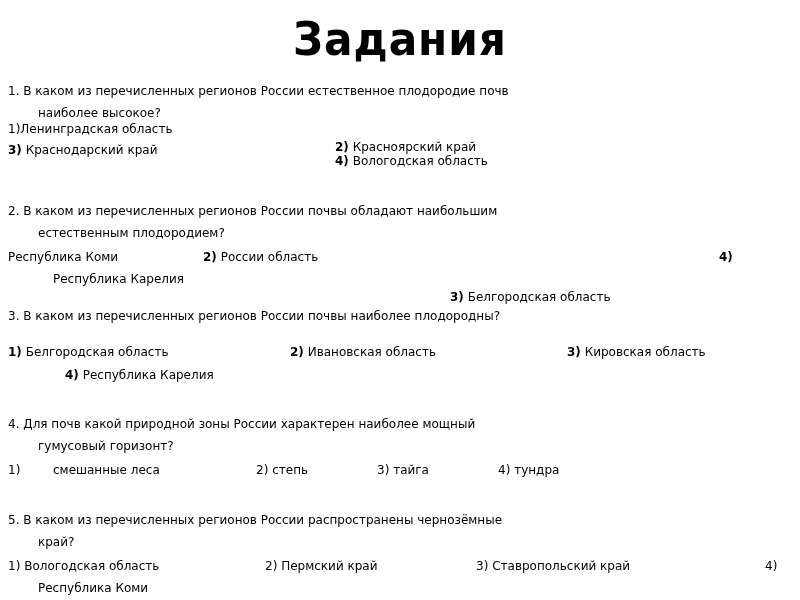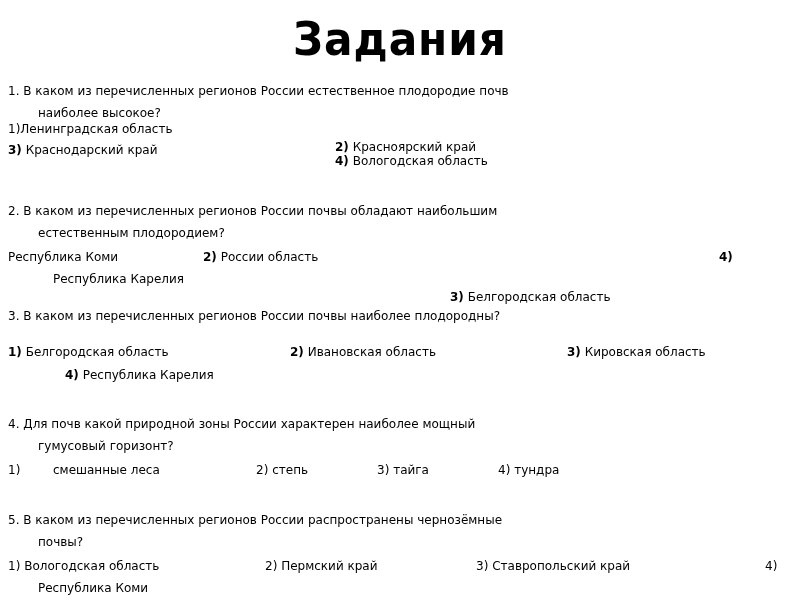--- a/index.html
+++ b/index.html
@@ -138,21 +138,21 @@
       <span>4)</span>
       <span>тундра</span>
     </div>
   </div>
 
   <div>
     <div class="line" style="left:8px; top:510px;">
       <span>5.</span>
       <span>В каком из перечисленных регионов России распространены чернозёмные</span>
     </div>
-    <div class="line" style="left:38px; top:532px;">почвы?</div>
+    <div class="line" style="left:38px; top:532px;">край?</div>
 
     <div class="line" style="left:8px; top:556px;">
       <span>1)</span>
       <span>Вологодская область</span>
     </div>
     <div class="line" style="left:265px; top:556px;">
       <span>2)</span>
       <span>Пермский край</span>
     </div>
     <div class="line" style="left:476px; top:556px;">

